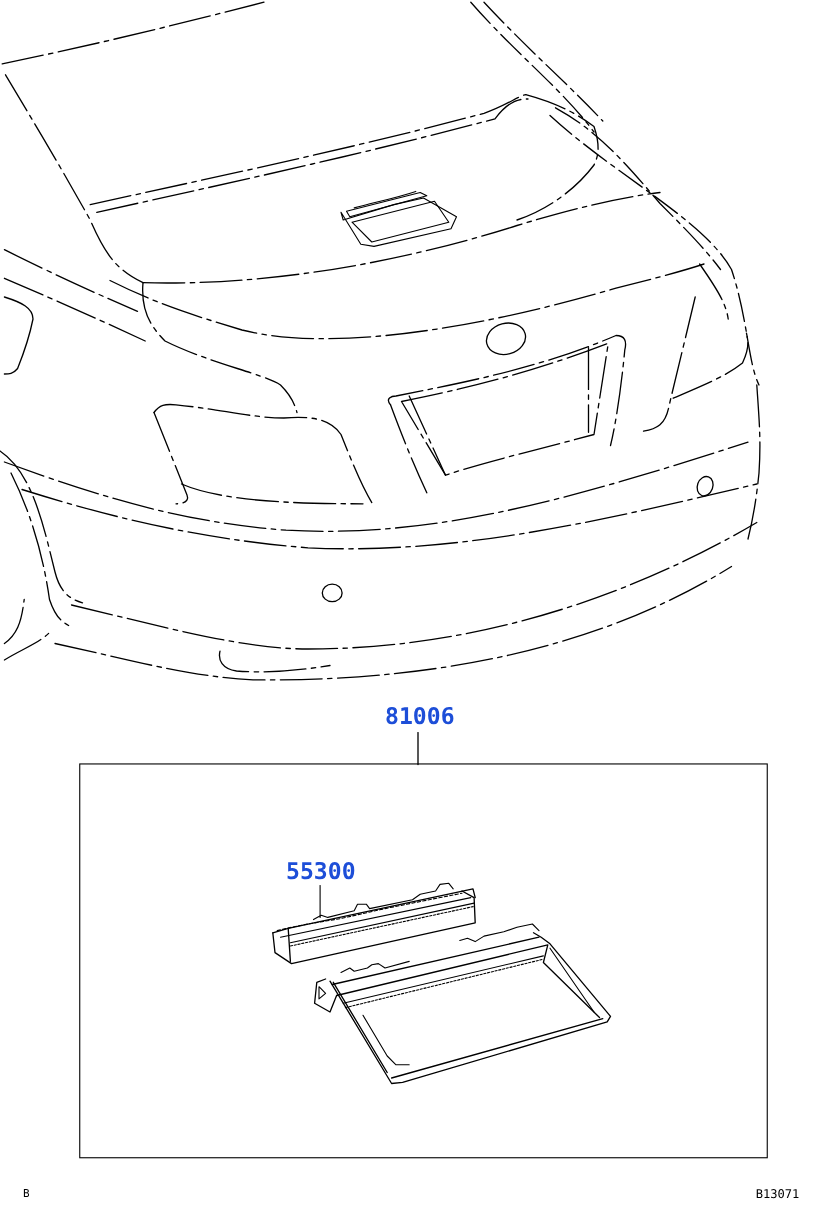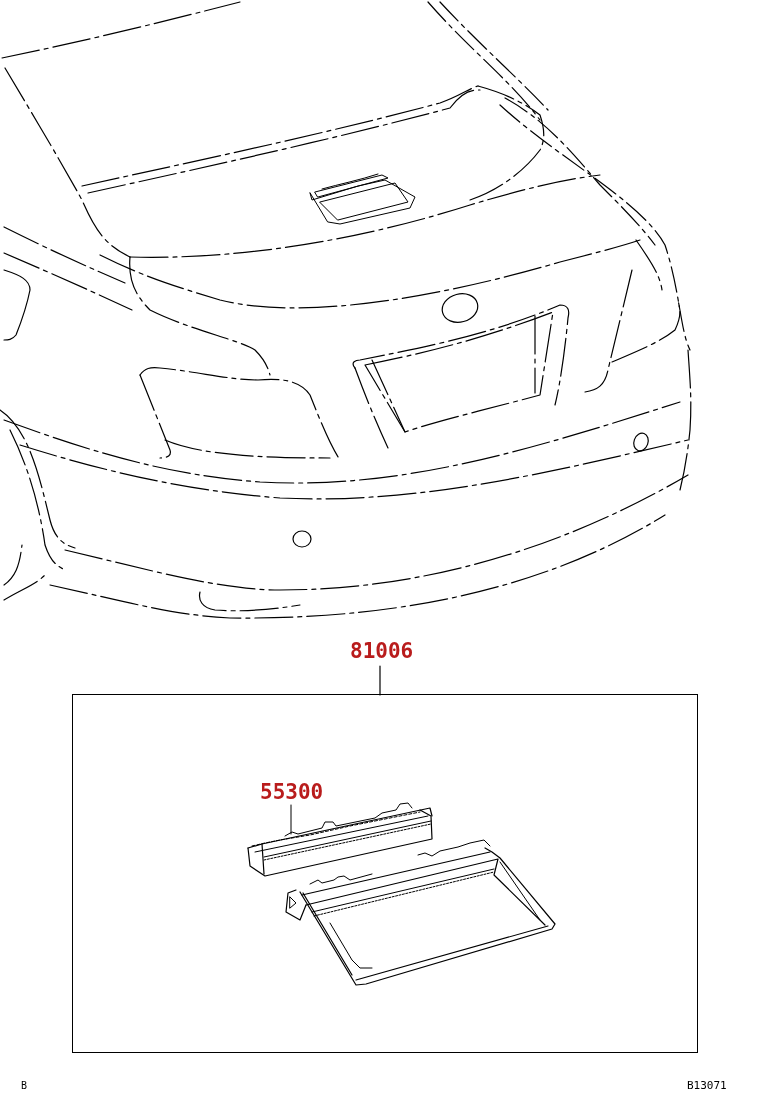--- a/index.html
+++ b/index.html
@@ -4,21 +4,21 @@
   <style>
     html, body { margin: 0; padding: 0; background: #ffffff; }
     body { width: 760px; height: 1112px; position: relative; overflow: hidden;
            font-family: "Liberation Sans", sans-serif; }
     svg { position: absolute; left: 0; top: 0; }
     .ln { fill: none; stroke: #000; stroke-width: 1.2; stroke-linecap: round; stroke-linejoin: round; }
     .dash { stroke-dasharray: 38 5 4 5; }
     .dash2 { stroke-dasharray: 26 5 4 5; }
     .thin { stroke-width: 1; }
     .label { position: absolute; font-family: "DejaVu Sans Mono", "Liberation Mono", monospace;
-             font-weight: bold; color: #b91c1c; letter-spacing: 0px; }
+             font-weight: bold; color: #1d4ed8; letter-spacing: 0px; }
     .part-label { font-size: 21px; }
     .footer { position: absolute; font-family: "DejaVu Sans Mono", monospace; font-size: 11px; color: #000; }
     .box { position: absolute; border: 1.5px solid #000; box-sizing: border-box; }
   </style>
 </head>
 <body>
 
 <svg width="760" height="640" viewBox="0 0 760 640">
 
   <path class="ln dash" d="M2,58 C90,40 170,20 240,2"></path>

